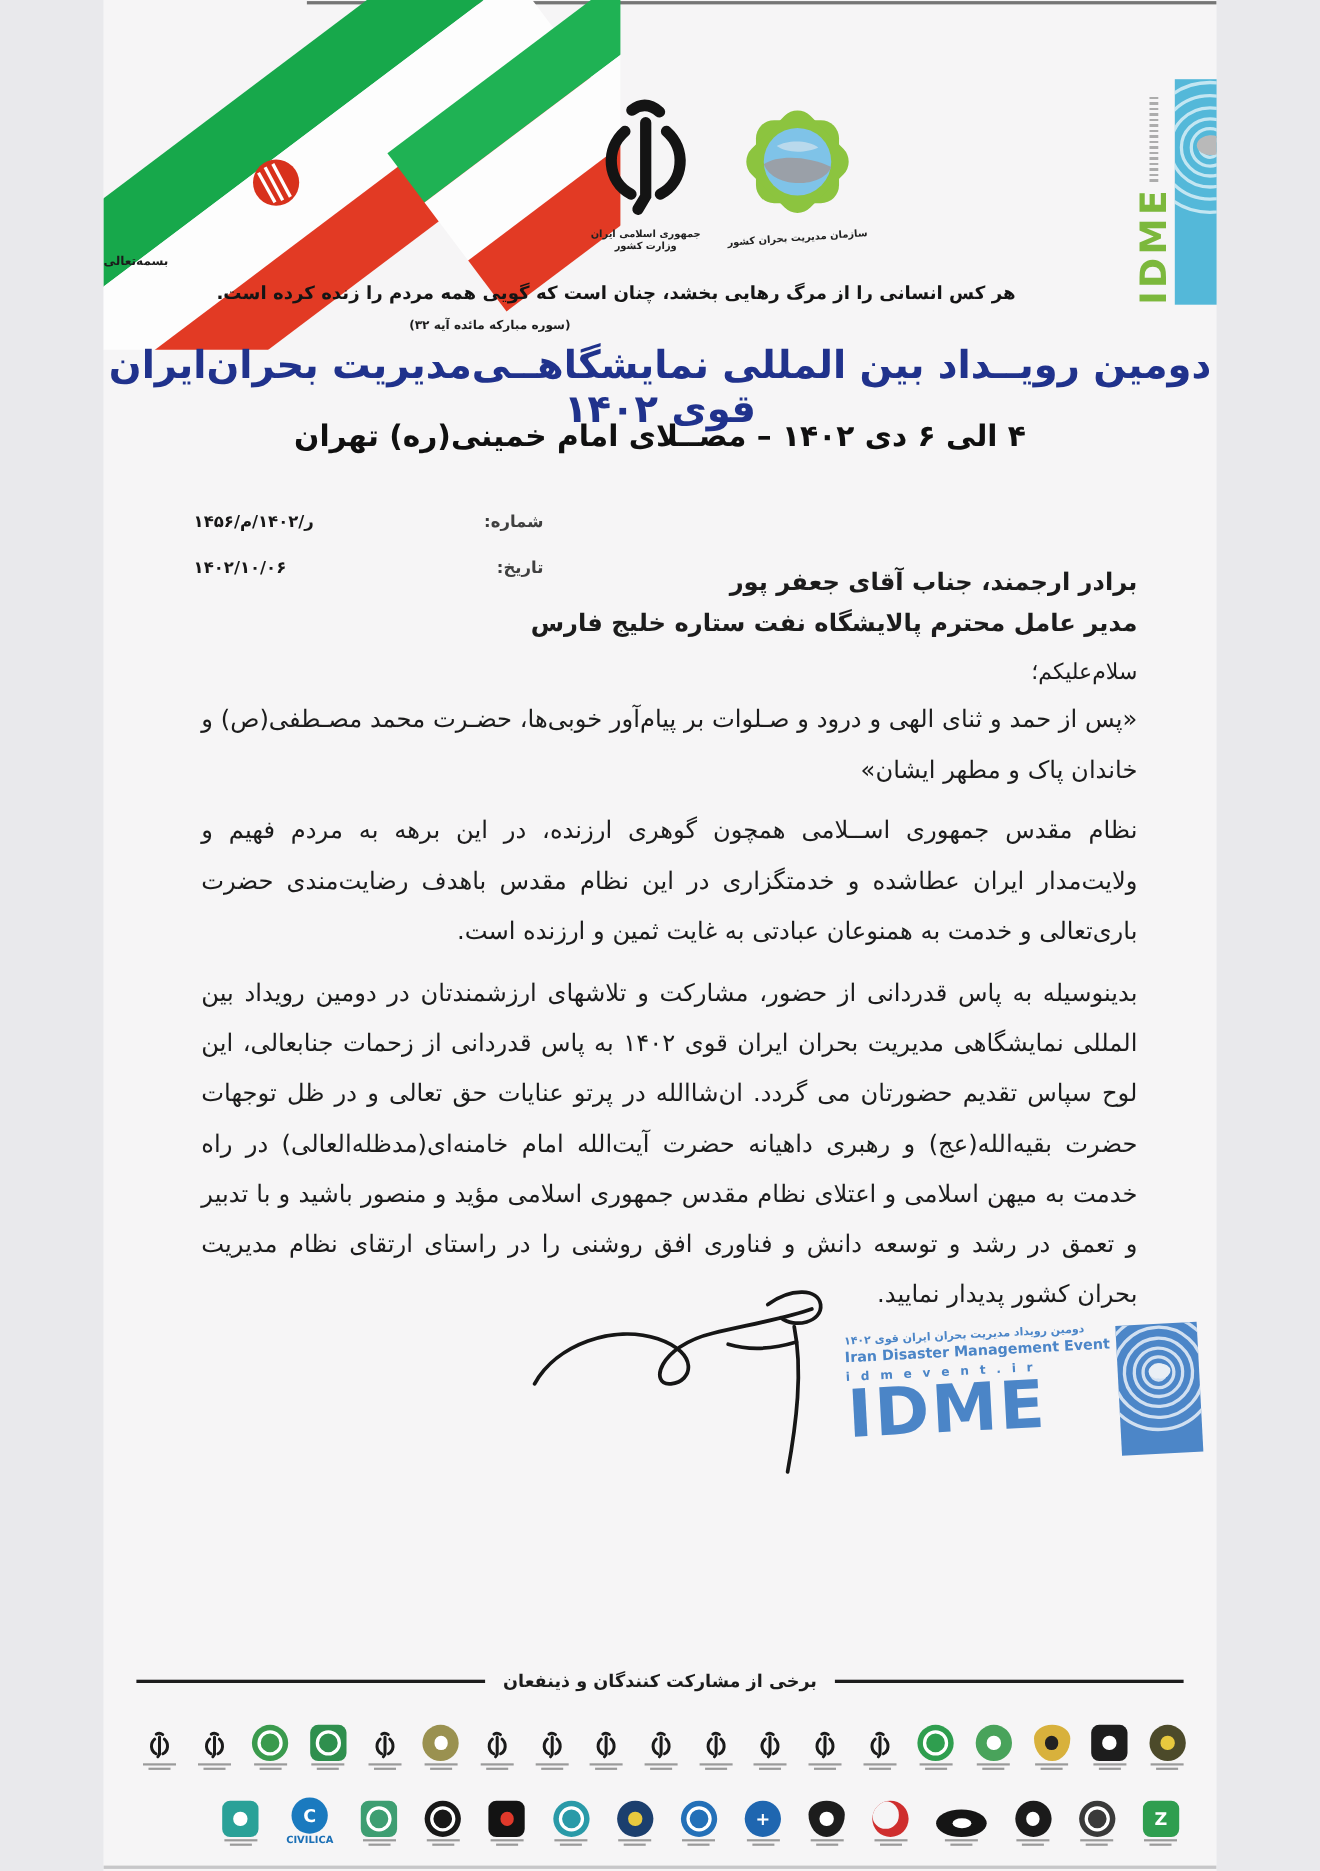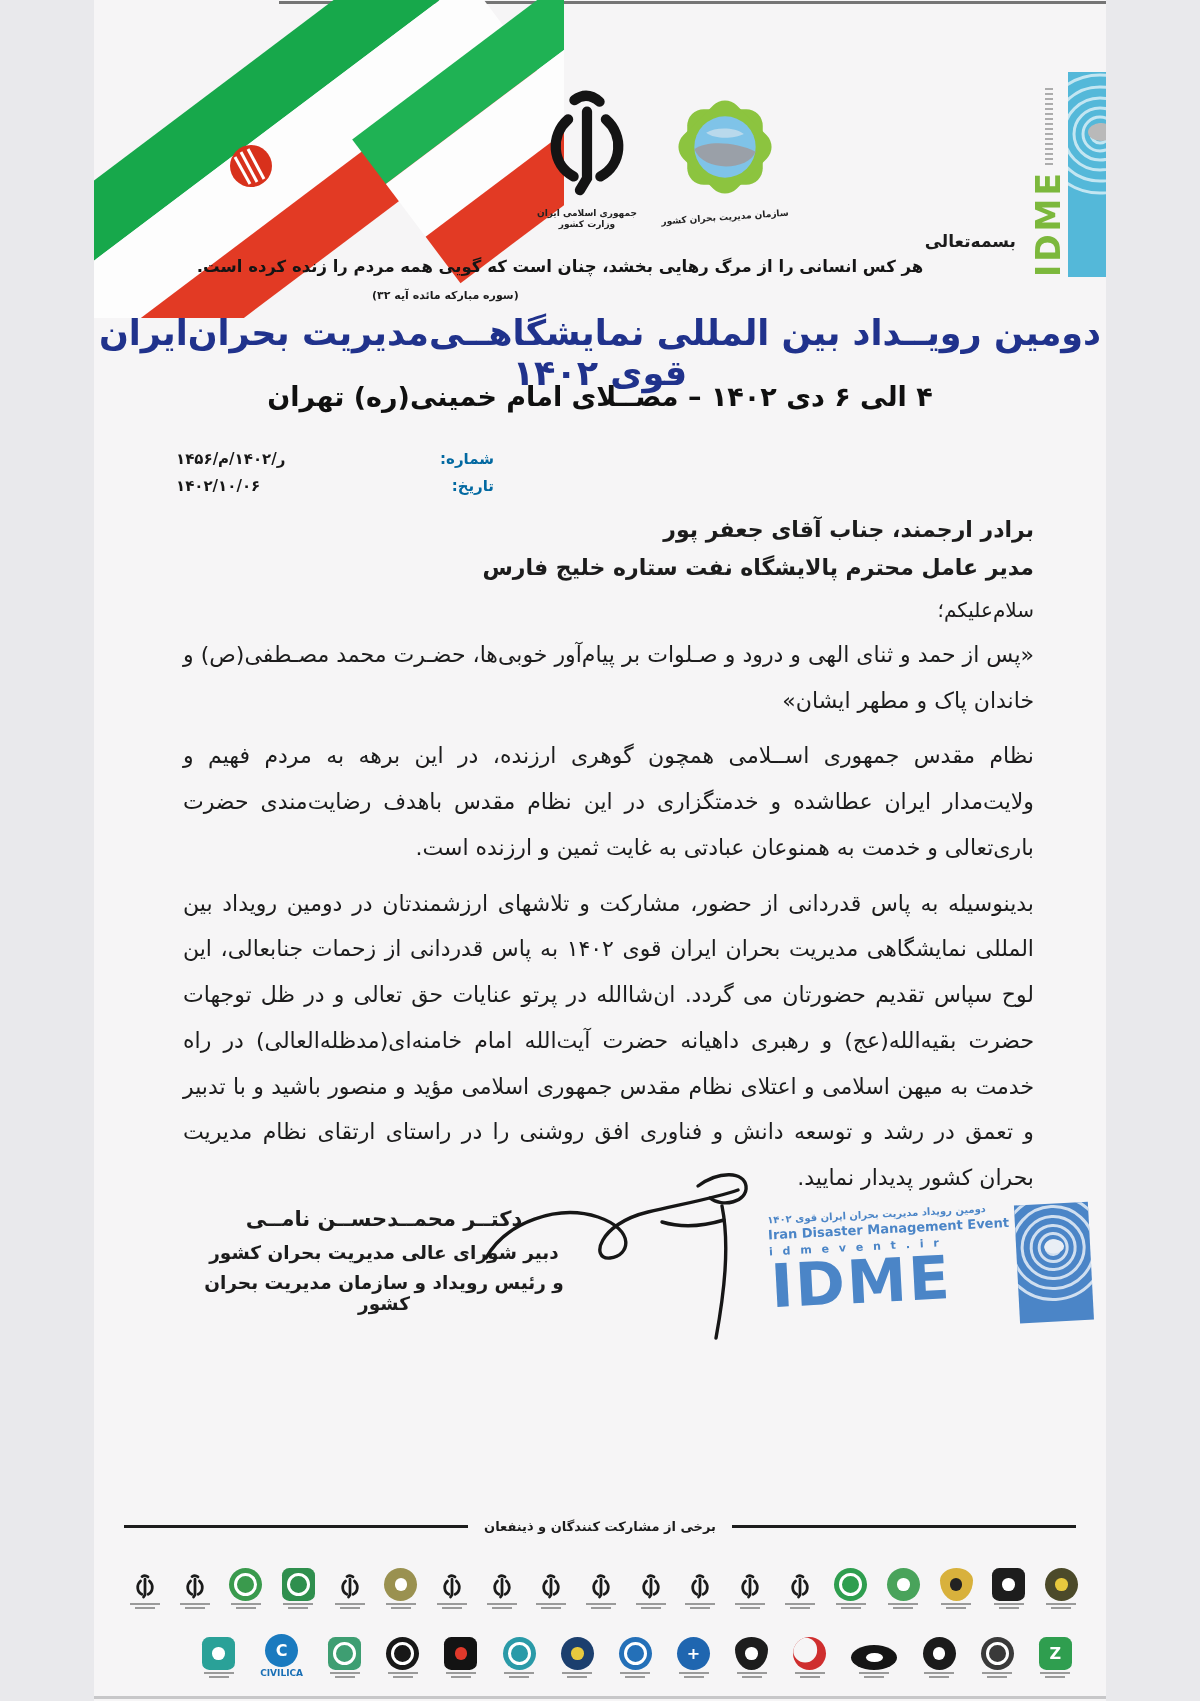--- a/index.html
+++ b/index.html
@@ -13,30 +13,30 @@
   .ministry-cap{font-size:9px;line-height:1.25;color:#222;direction:rtl;font-weight:bold;}
   .ndmo-logo{position:absolute;top:88px;left:556px;width:150px;text-align:center;}
   .ndmo-cap{font-size:9px;color:#222;direction:rtl;font-weight:bold;margin-top:2px;transform:rotate(-4deg);}
   .idme-top{position:absolute;top:72px;left:938px;display:flex;align-items:flex-end;gap:3px;}
   .idme-col{display:flex;flex-direction:column;align-items:center;height:205px;justify-content:flex-end;}
   .idme-tiny{width:8px;height:78px;background:repeating-linear-gradient(#9a9a9a 0 2px,transparent 2px 5px);opacity:.8;margin-bottom:4px;}
   .idme-vert{writing-mode:vertical-rl;transform:rotate(180deg);font-size:33px;font-weight:bold;color:#7cb83c;letter-spacing:3px;line-height:1;}
   .idme-box{position:relative;width:64px;height:205px;background:#54b8d9;}
 
   
-  .bismillah{position:absolute;top:231px;left:0;right:90px;text-align:right;font-size:17px;font-weight:bold;direction:rtl;}
+  .bismillah{position:absolute;top:231px;left:0;right:90px;text-align:left;font-size:11px;font-weight:bold;direction:rtl;}
   .quote{position:absolute;top:257px;left:0;right:80px;text-align:center;font-size:16.5px;font-weight:bold;direction:rtl;color:#151515;}
   .quote-src{position:absolute;top:289px;left:278px;font-size:11px;font-weight:bold;direction:rtl;}
   .title{position:absolute;top:313px;left:0;right:0;text-align:center;font-size:35px;font-weight:bold;color:#20328c;direction:rtl;}
   .subtitle{position:absolute;top:381px;left:0;right:0;text-align:center;font-size:27px;font-weight:bold;color:#101010;direction:rtl;}
 
   
   .meta{position:absolute;top:450px;left:82px;width:318px;direction:rtl;}
   .meta-row{display:flex;justify-content:space-between;margin-bottom:9px;align-items:baseline;}
-  .meta-label{font-size:15px;font-weight:bold;color:#0369a1;}
+  .meta-label{font-size:15px;font-weight:bold;color:#404040;margin-top:15px;}
   .meta-value{font-size:15px;font-weight:bold;color:#171717;}
 
   
   .letter-body{position:absolute;top:514px;left:76px;right:72px;direction:rtl;text-align:right;margin-left:13px;}
   .addr{font-size:22px;font-weight:bold;line-height:1.45;}
   .addr2{margin-top:6px;}
   .salutation{font-size:20px;margin-top:14px;}
   .letter-body p{font-size:22px;line-height:2.08;margin:10px 0 0;text-align:justify;}
 
   
@@ -51,21 +51,21 @@
   .stamp-left{display:flex;flex-direction:column;justify-content:flex-start;}
   .stamp-fa{font-size:10px;font-weight:bold;direction:rtl;text-align:left;letter-spacing:0;}
   .stamp-en{font-size:13px;font-weight:bold;margin-top:2px;}
   .stamp-url{font-size:11px;font-weight:bold;letter-spacing:3px;margin-top:3px;}
   .stamp-acronym{font-size:60px;font-weight:bold;line-height:.95;letter-spacing:2px;margin-top:0;}
   .stamp-ripple{position:relative;width:74px;height:118px;background:#3f7dc4;overflow:hidden;align-self:flex-start;margin-top:4px;}
 
   
   .footer-head{position:absolute;top:1519px;left:30px;right:30px;display:flex;align-items:center;direction:rtl;}
   .footer-head .line{flex:1;height:3px;background:#1d1d1d;}
-  .footer-head .txt{font-size:13px;font-weight:bold;margin:0 16px;white-space:nowrap;}
+  .footer-head .txt{font-size:16px;font-weight:bold;margin:0 16px;white-space:nowrap;}
   .logo-row{position:absolute;display:flex;justify-content:space-between;align-items:flex-end;}
   .row1{top:1568px;left:36px;right:28px;}
   .row2{top:1634px;left:108px;right:34px;}
   .plogo{display:flex;flex-direction:column;align-items:center;gap:2px;}
   .shp{display:flex;align-items:center;justify-content:center;position:relative;overflow:hidden;}
   .inr{display:block;}
   .gly{font-weight:bold;font-size:16px;line-height:1;}
   .cap{width:30px;height:2px;background:#8a8a8a;opacity:.85;}
   .c2{width:20px;}
   .cap-txt{font-size:9px;font-weight:bold;line-height:1;}
@@ -158,25 +158,20 @@
 
   <div class="letter-body">
     <div class="addr">برادر ارجمند، جناب آقای جعفر پور</div>
     <div class="addr addr2">مدیر عامل محترم پالایشگاه نفت ستاره خلیج فارس</div>
     <div class="salutation">سلام‌علیکم؛</div>
     <p>«پس از حمد و ثنای الهی و درود و صـلوات بر پیام‌آور خوبی‌ها، حضـرت محمد مصـطفی(ص) و خاندان پاک و مطهر ایشان»</p>
     <p>نظام مقدس جمهوری اســلامی همچون گوهری ارزنده، در این برهه به مردم فهیم و ولایت‌مدار ایران عطاشده و خدمتگزاری در این نظام مقدس باهدف رضایت‌مندی حضرت باری‌تعالی و خدمت به همنوعان عبادتی به غایت ثمین و ارزنده است.</p>
     <p>بدینوسیله به پاس قدردانی از حضور، مشارکت و تلاشهای ارزشمندتان در دومین رویداد بین المللی نمایشگاهی مدیریت بحران ایران قوی ۱۴۰۲ به پاس قدردانی از زحمات جنابعالی، این لوح سپاس تقدیم حضورتان می گردد. ان‌شاالله در پرتو عنایات حق تعالی و در ظل توجهات حضرت بقیه‌الله(عج) و رهبری داهیانه حضرت آیت‌الله امام خامنه‌ای(مدظله‌العالی) در راه خدمت به میهن اسلامی و اعتلای نظام مقدس جمهوری اسلامی مؤید و منصور باشید و با تدبیر و تعمق در رشد و توسعه دانش و فناوری افق روشنی را در راستای ارتقای نظام مدیریت بحران کشور پدیدار نمایید.</p>
   </div>
 
-  <div class="sig-block">
-    <div class="sig-name">دکتــر محمــدحســن نامــی</div>
-    <div class="sig-role">دبیر شورای عالی مدیریت بحران کشور</div>
-    <div class="sig-role">و رئیس رویداد و سازمان مدیریت بحران کشور</div>
-  </div>
   <svg class="sig-scrawl" width="310" height="190" viewBox="0 0 310 190">
     <g fill="none" stroke="#161616" stroke-width="3.4" stroke-linecap="round">
       <path d="M14 96 C34 60 86 42 126 55 C164 68 158 94 138 96 C118 98 126 62 176 50 C210 42 244 36 266 28"></path>
       <path d="M226 24 C248 8 272 10 274 24 C276 40 250 46 238 36"></path>
       <path d="M250 44 C258 84 252 132 244 176"></path>
       <path d="M190 60 C210 66 232 64 252 58"></path>
     </g>
   </svg>
 
   <div class="stamp">

